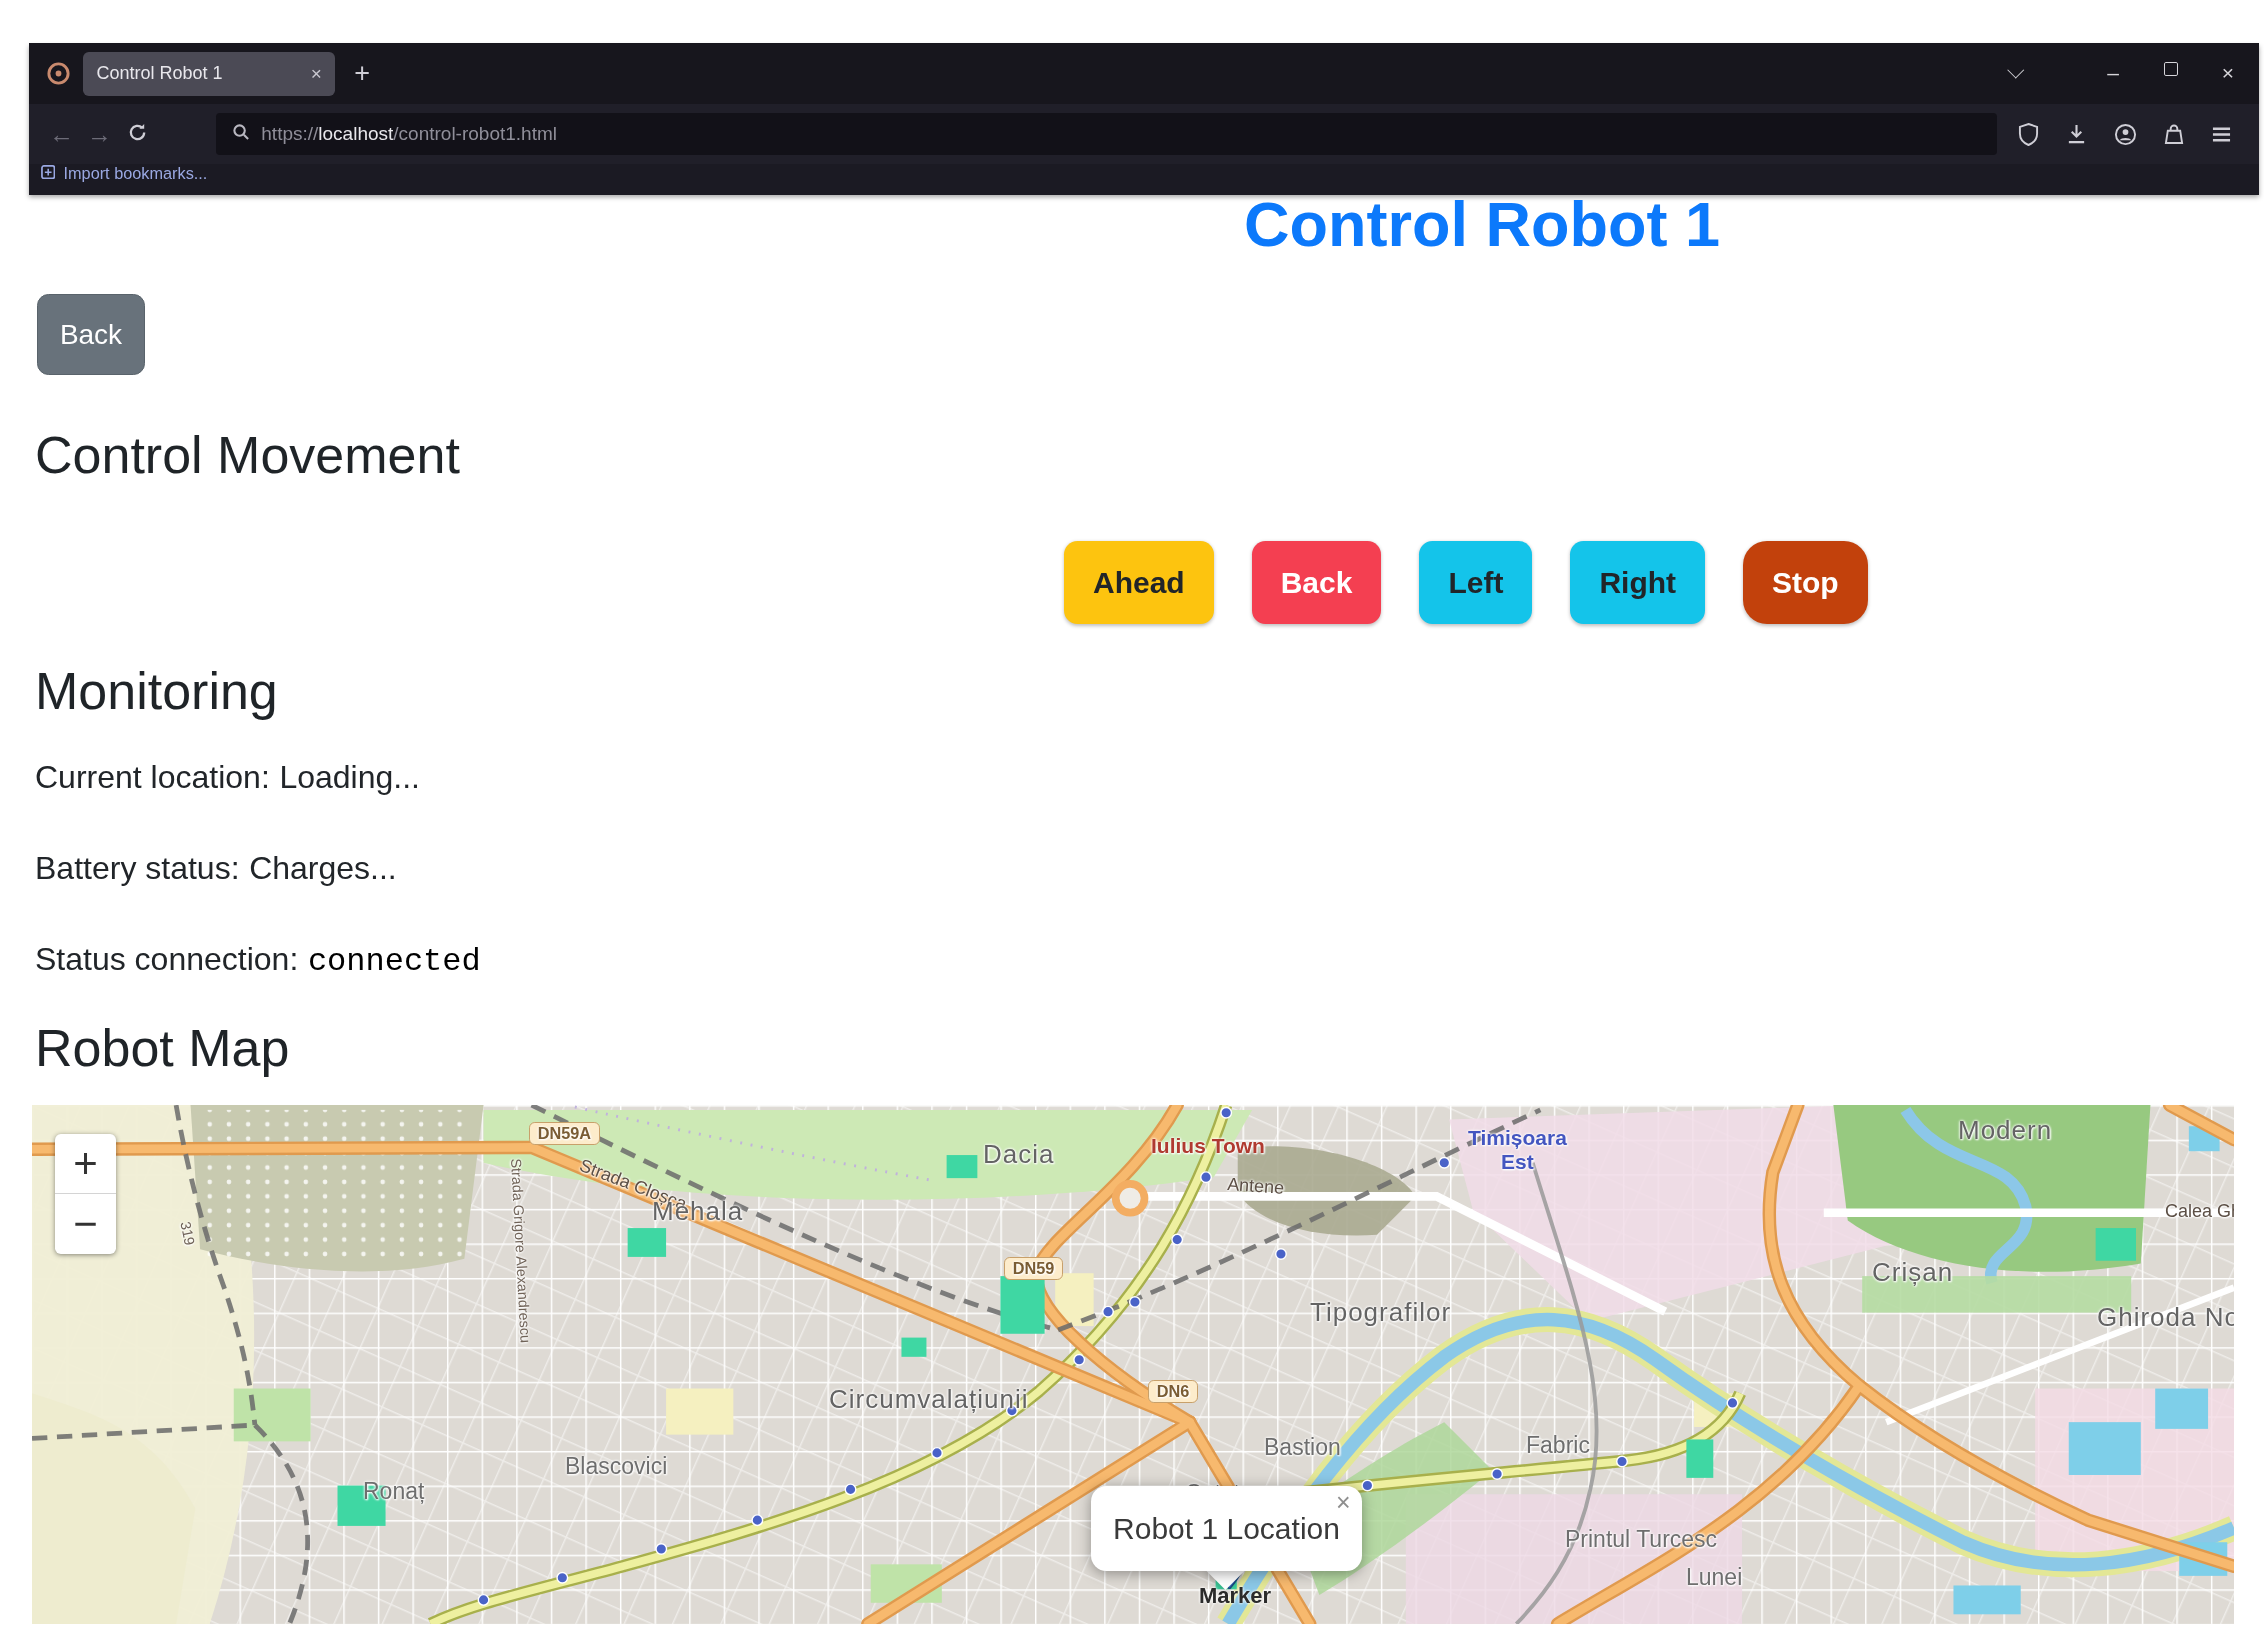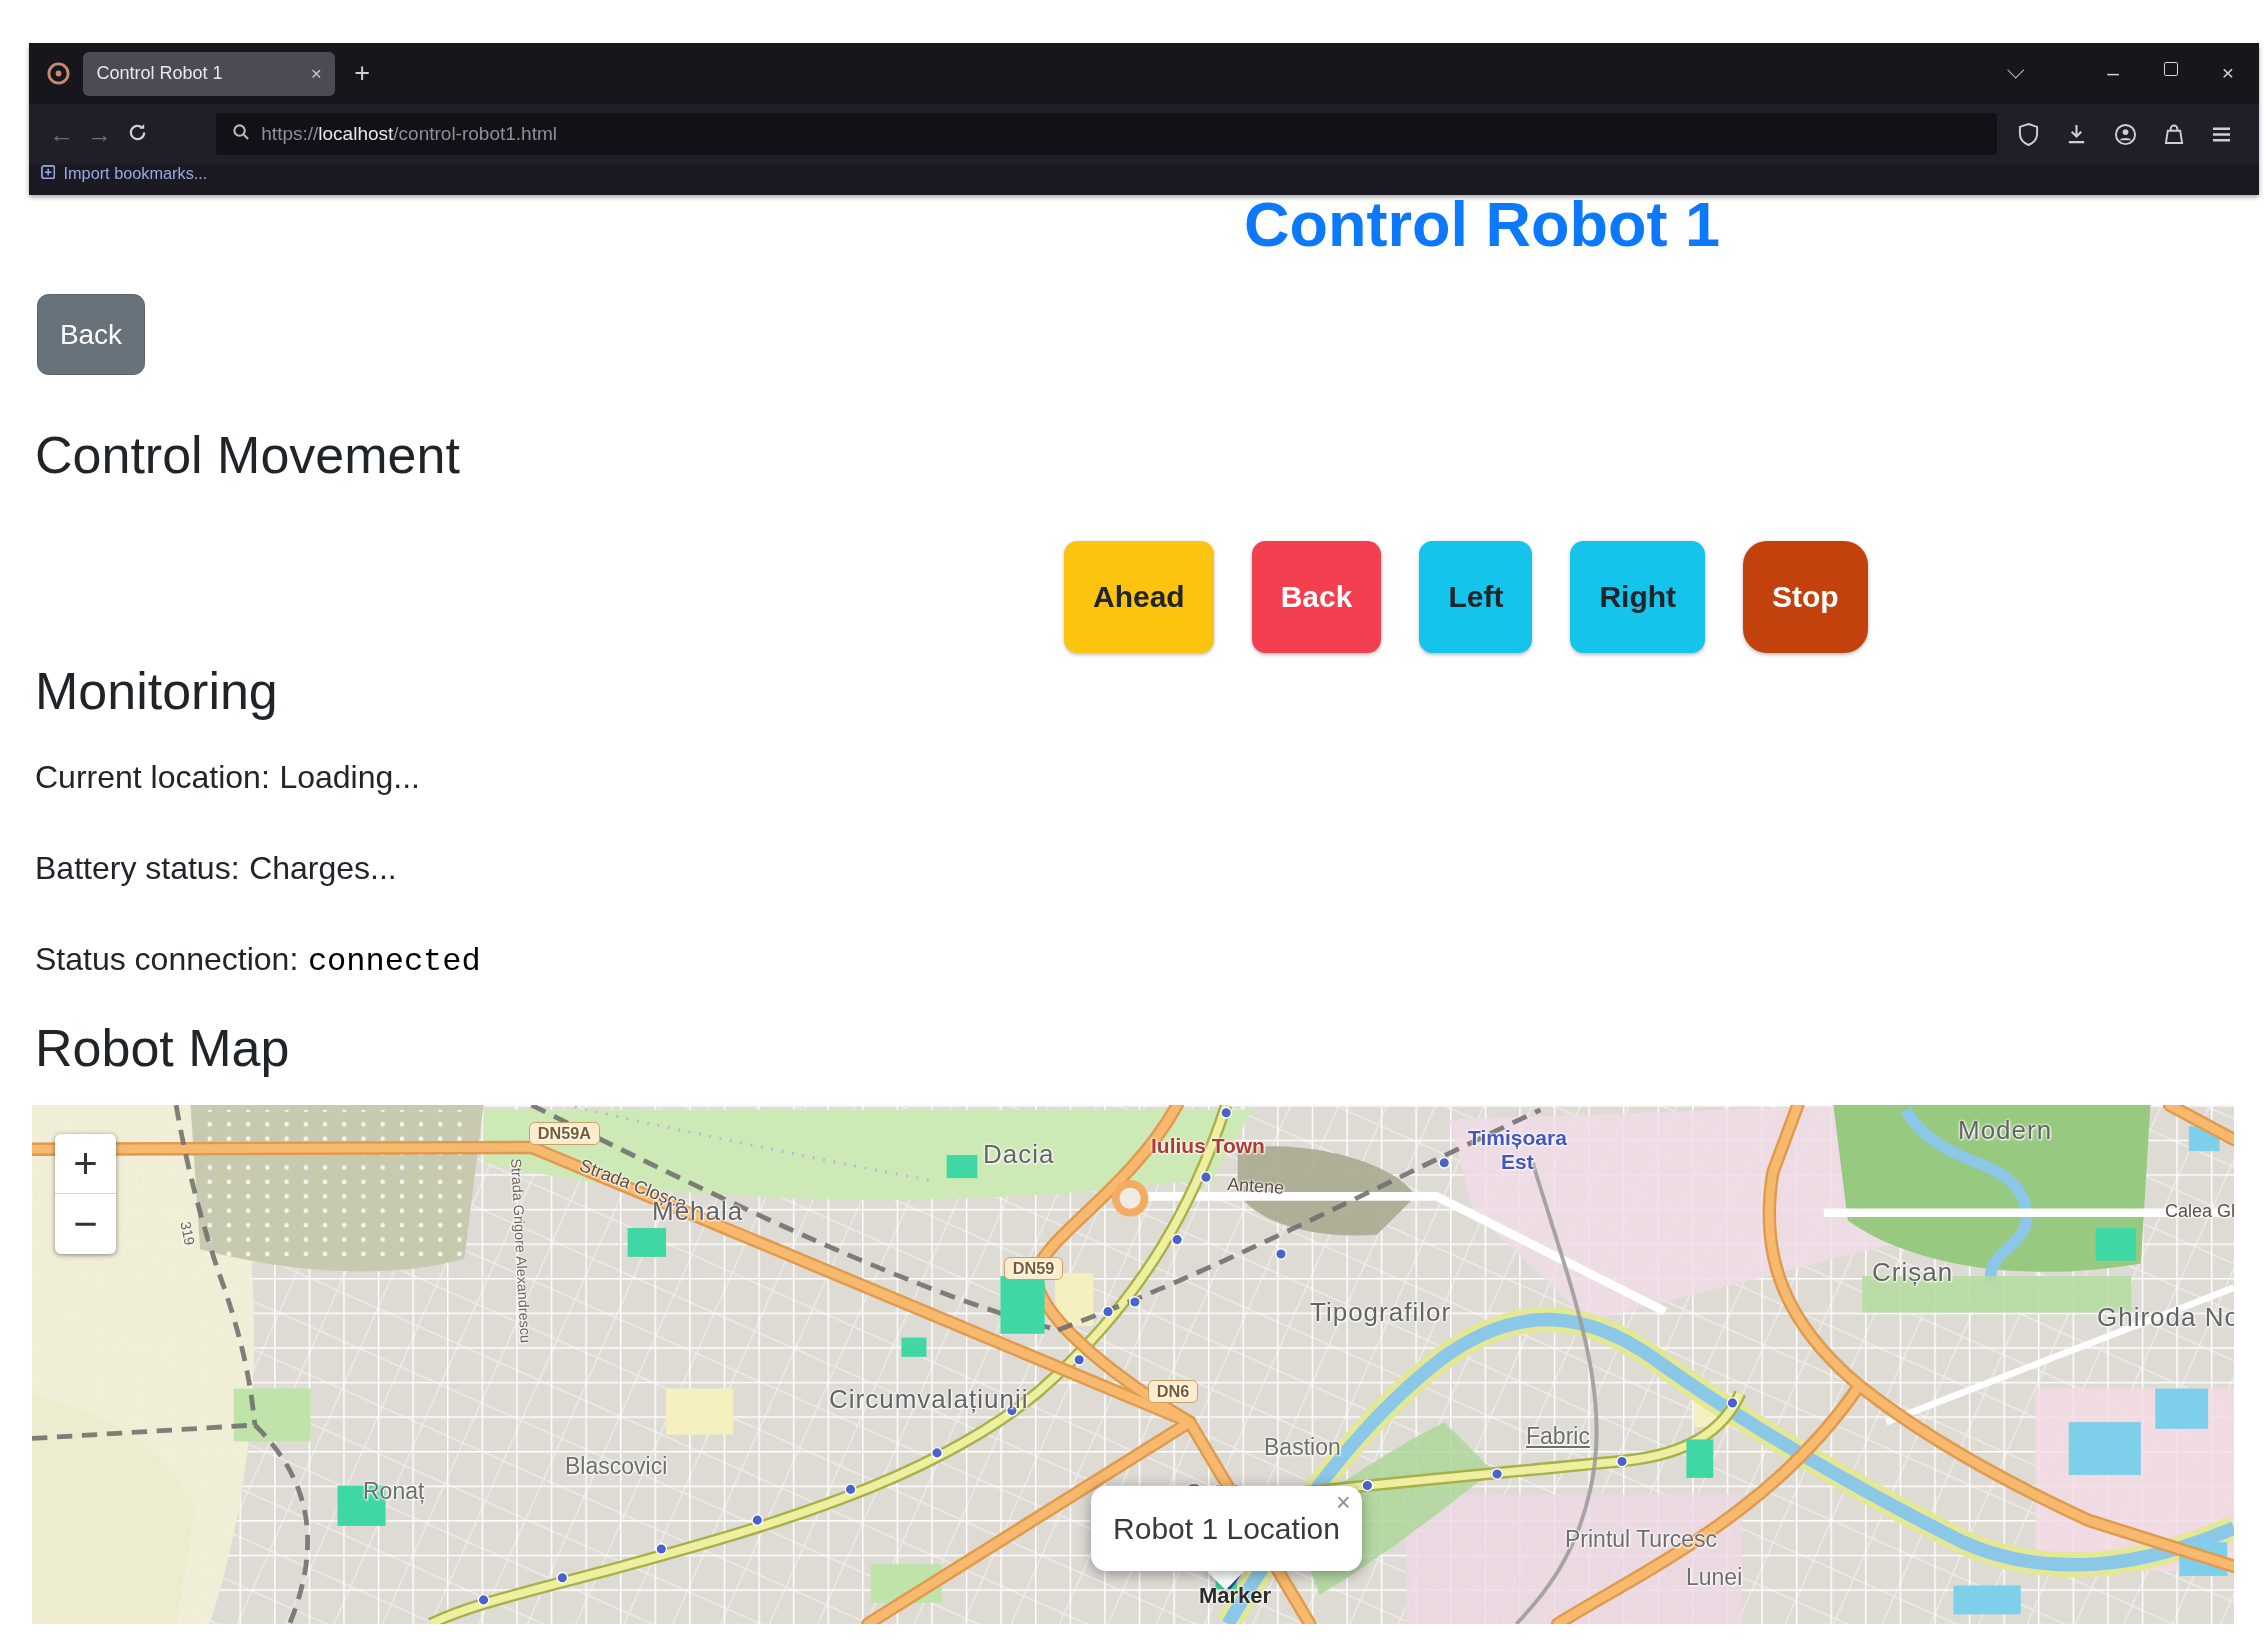--- a/index.html
+++ b/index.html
@@ -42,21 +42,21 @@
               font-size:63px;color:#0c79fb;white-space:nowrap}
   .back-btn{position:absolute;left:37px;top:294px;width:108px;height:81px;background:#68727b;color:#fff;
             font-size:28px;border-radius:11.5px;display:flex;align-items:center;justify-content:center;
             border:1px solid #59636b}
   .h2{position:absolute;left:35px;font-size:52px;color:#1f2428;font-weight:500;white-space:nowrap}
   #h-movement{top:425px}
   #h-monitoring{top:661px}
   #h-map{top:1018px}
 
   #move-buttons{position:absolute;left:1064px;top:541px;display:flex;gap:38px}
-  .mbtn{height:112px;padding:0 29px;border-radius:13.4px;display:flex;align-items:center;justify-content:center;
+  .mbtn{height:83px;padding:0 29px;border-radius:13.4px;display:flex;align-items:center;justify-content:center;
         font-size:30px;font-weight:bold;box-shadow:0 1.9px 3.8px rgba(0,0,0,.25)}
 
   .mon-line{position:absolute;left:35px;font-size:32px;color:#212529;font-weight:500;white-space:nowrap}
   #mon-1{top:759px}#mon-2{top:850px}#mon-3{top:941px}
   .mon-line .val{margin-left:9.6px}
 
   
   #map{position:absolute;left:32px;top:1105px;width:2202px;height:519px;overflow:hidden;background:#e3e0da}
   #map svg.base{position:absolute;left:0;top:0}
   #map-labels{position:absolute;inset:0}
@@ -332,21 +332,21 @@
       <span class="mlbl ref" style="left: 972px; top: 152px;">DN59</span>
       <span class="mlbl suburb" style="left: 797px; top: 279px;">Circumvalațiunii</span>
       <span class="mlbl red" style="left: 1119px; top: 29px;">Iulius Town</span>
       <span class="mlbl road" style="left: 1196px; top: 69px; transform: rotate(4deg);">Antene</span>
       <span class="mlbl station" style="left: 1436px; top: 21px;">Timișoara
 Est</span>
       <span class="mlbl suburb" style="left: 1278px; top: 192px;">Tipografilor</span>
       <span class="mlbl ref" style="left: 1116px; top: 275px;">DN6</span>
       <span class="mlbl minor" style="left: 1232px; top: 329px;">Bastion</span>
       <span class="mlbl minor" style="left: 1153px; top: 375px;">Cetate</span>
-      <span class="mlbl minor" style="left: 1494px; top: 318px; text-decoration: underline;">Fabric</span>
+      <span class="mlbl minor" style="left: 1494px; top: 327px;">Fabric</span>
       <span class="mlbl minor" style="left: 1533px; top: 421px;">Printul Turcesc</span>
       <span class="mlbl minor" style="left: 1654px; top: 459px;">Lunei</span>
       <span class="mlbl suburb" style="left: 1926px; top: 9.6px;">Modern</span>
       <span class="mlbl suburb" style="left: 1840px; top: 152px;">Crișan</span>
       <span class="mlbl road" style="left: 2133px; top: 96px;">Calea Ghirodei</span>
       <span class="mlbl suburb" style="left: 2065px; top: 197px;">Ghiroda Nouă</span>
       <span class="mlbl minor" style="left: 331px; top: 373px;">Ronaț</span>
       <span class="mlbl minor" style="left: 533px; top: 348px;">Blascovici</span>
       <span class="mlbl road small" style="left: 161px; top: 115px; transform: rotate(78deg);">319</span>
       <span class="mlbl road small" style="left: 492px; top: 53px; transform: rotate(87deg);">Strada Grigore Alexandrescu</span>

